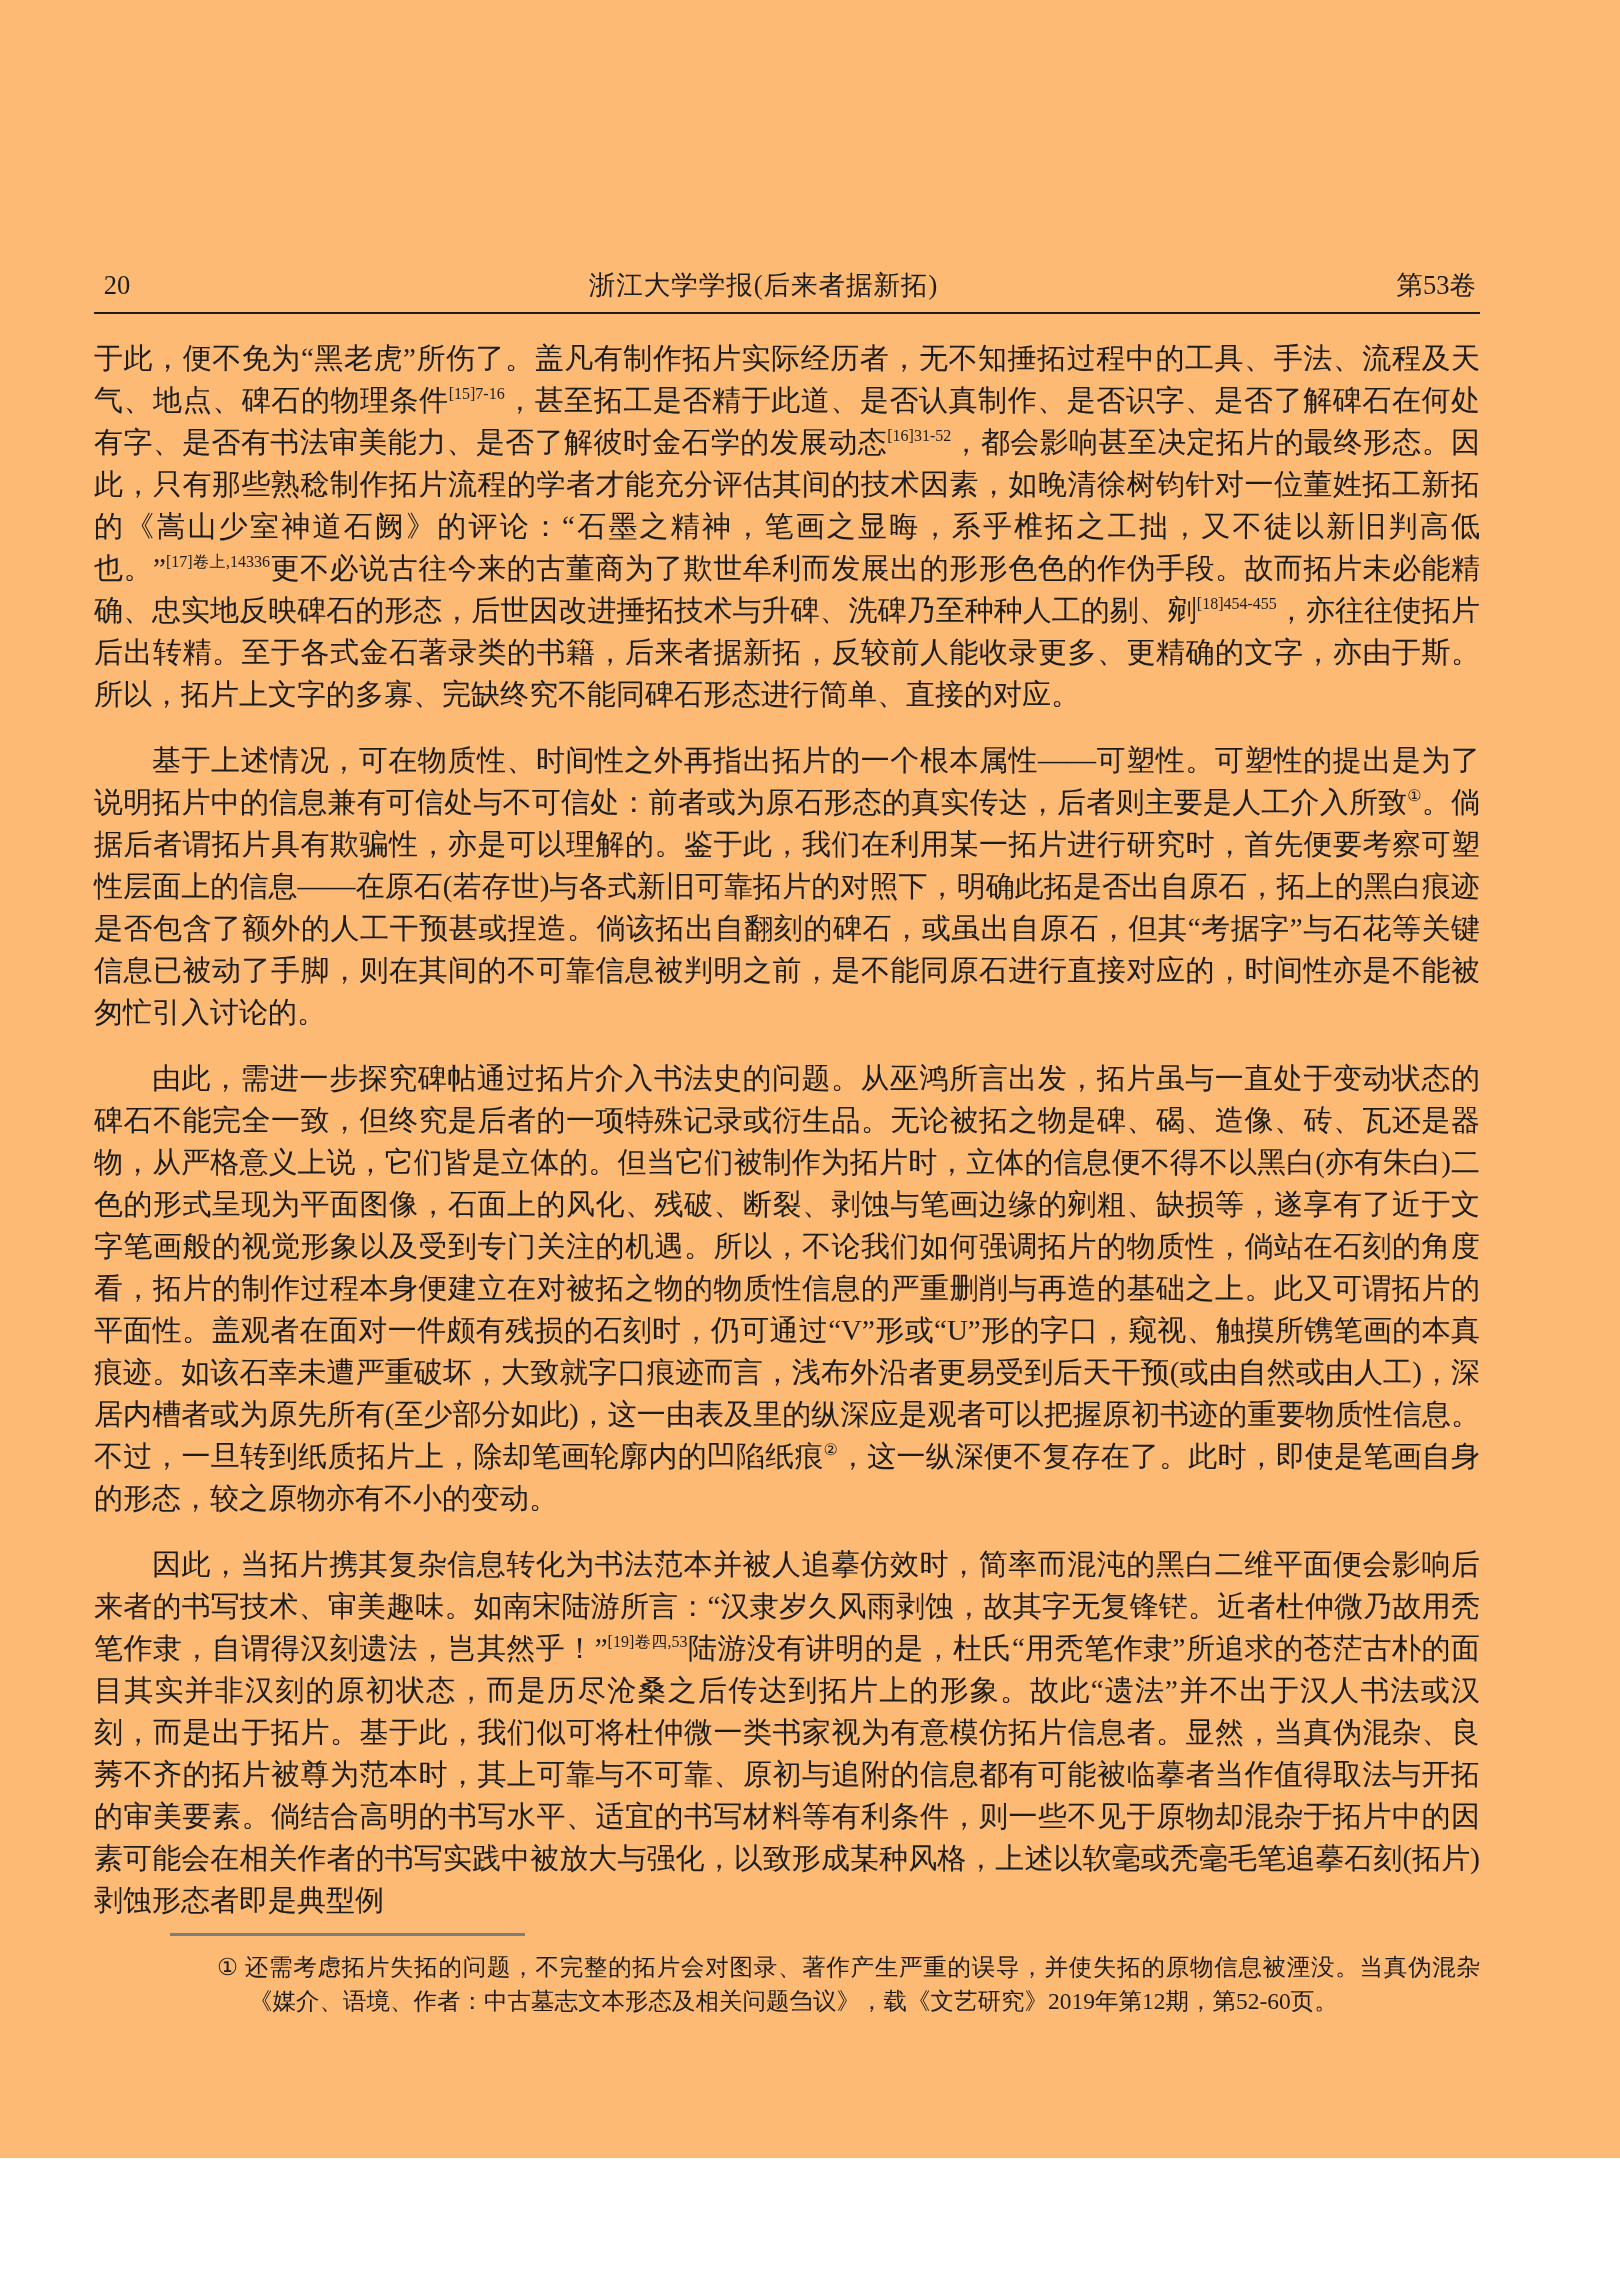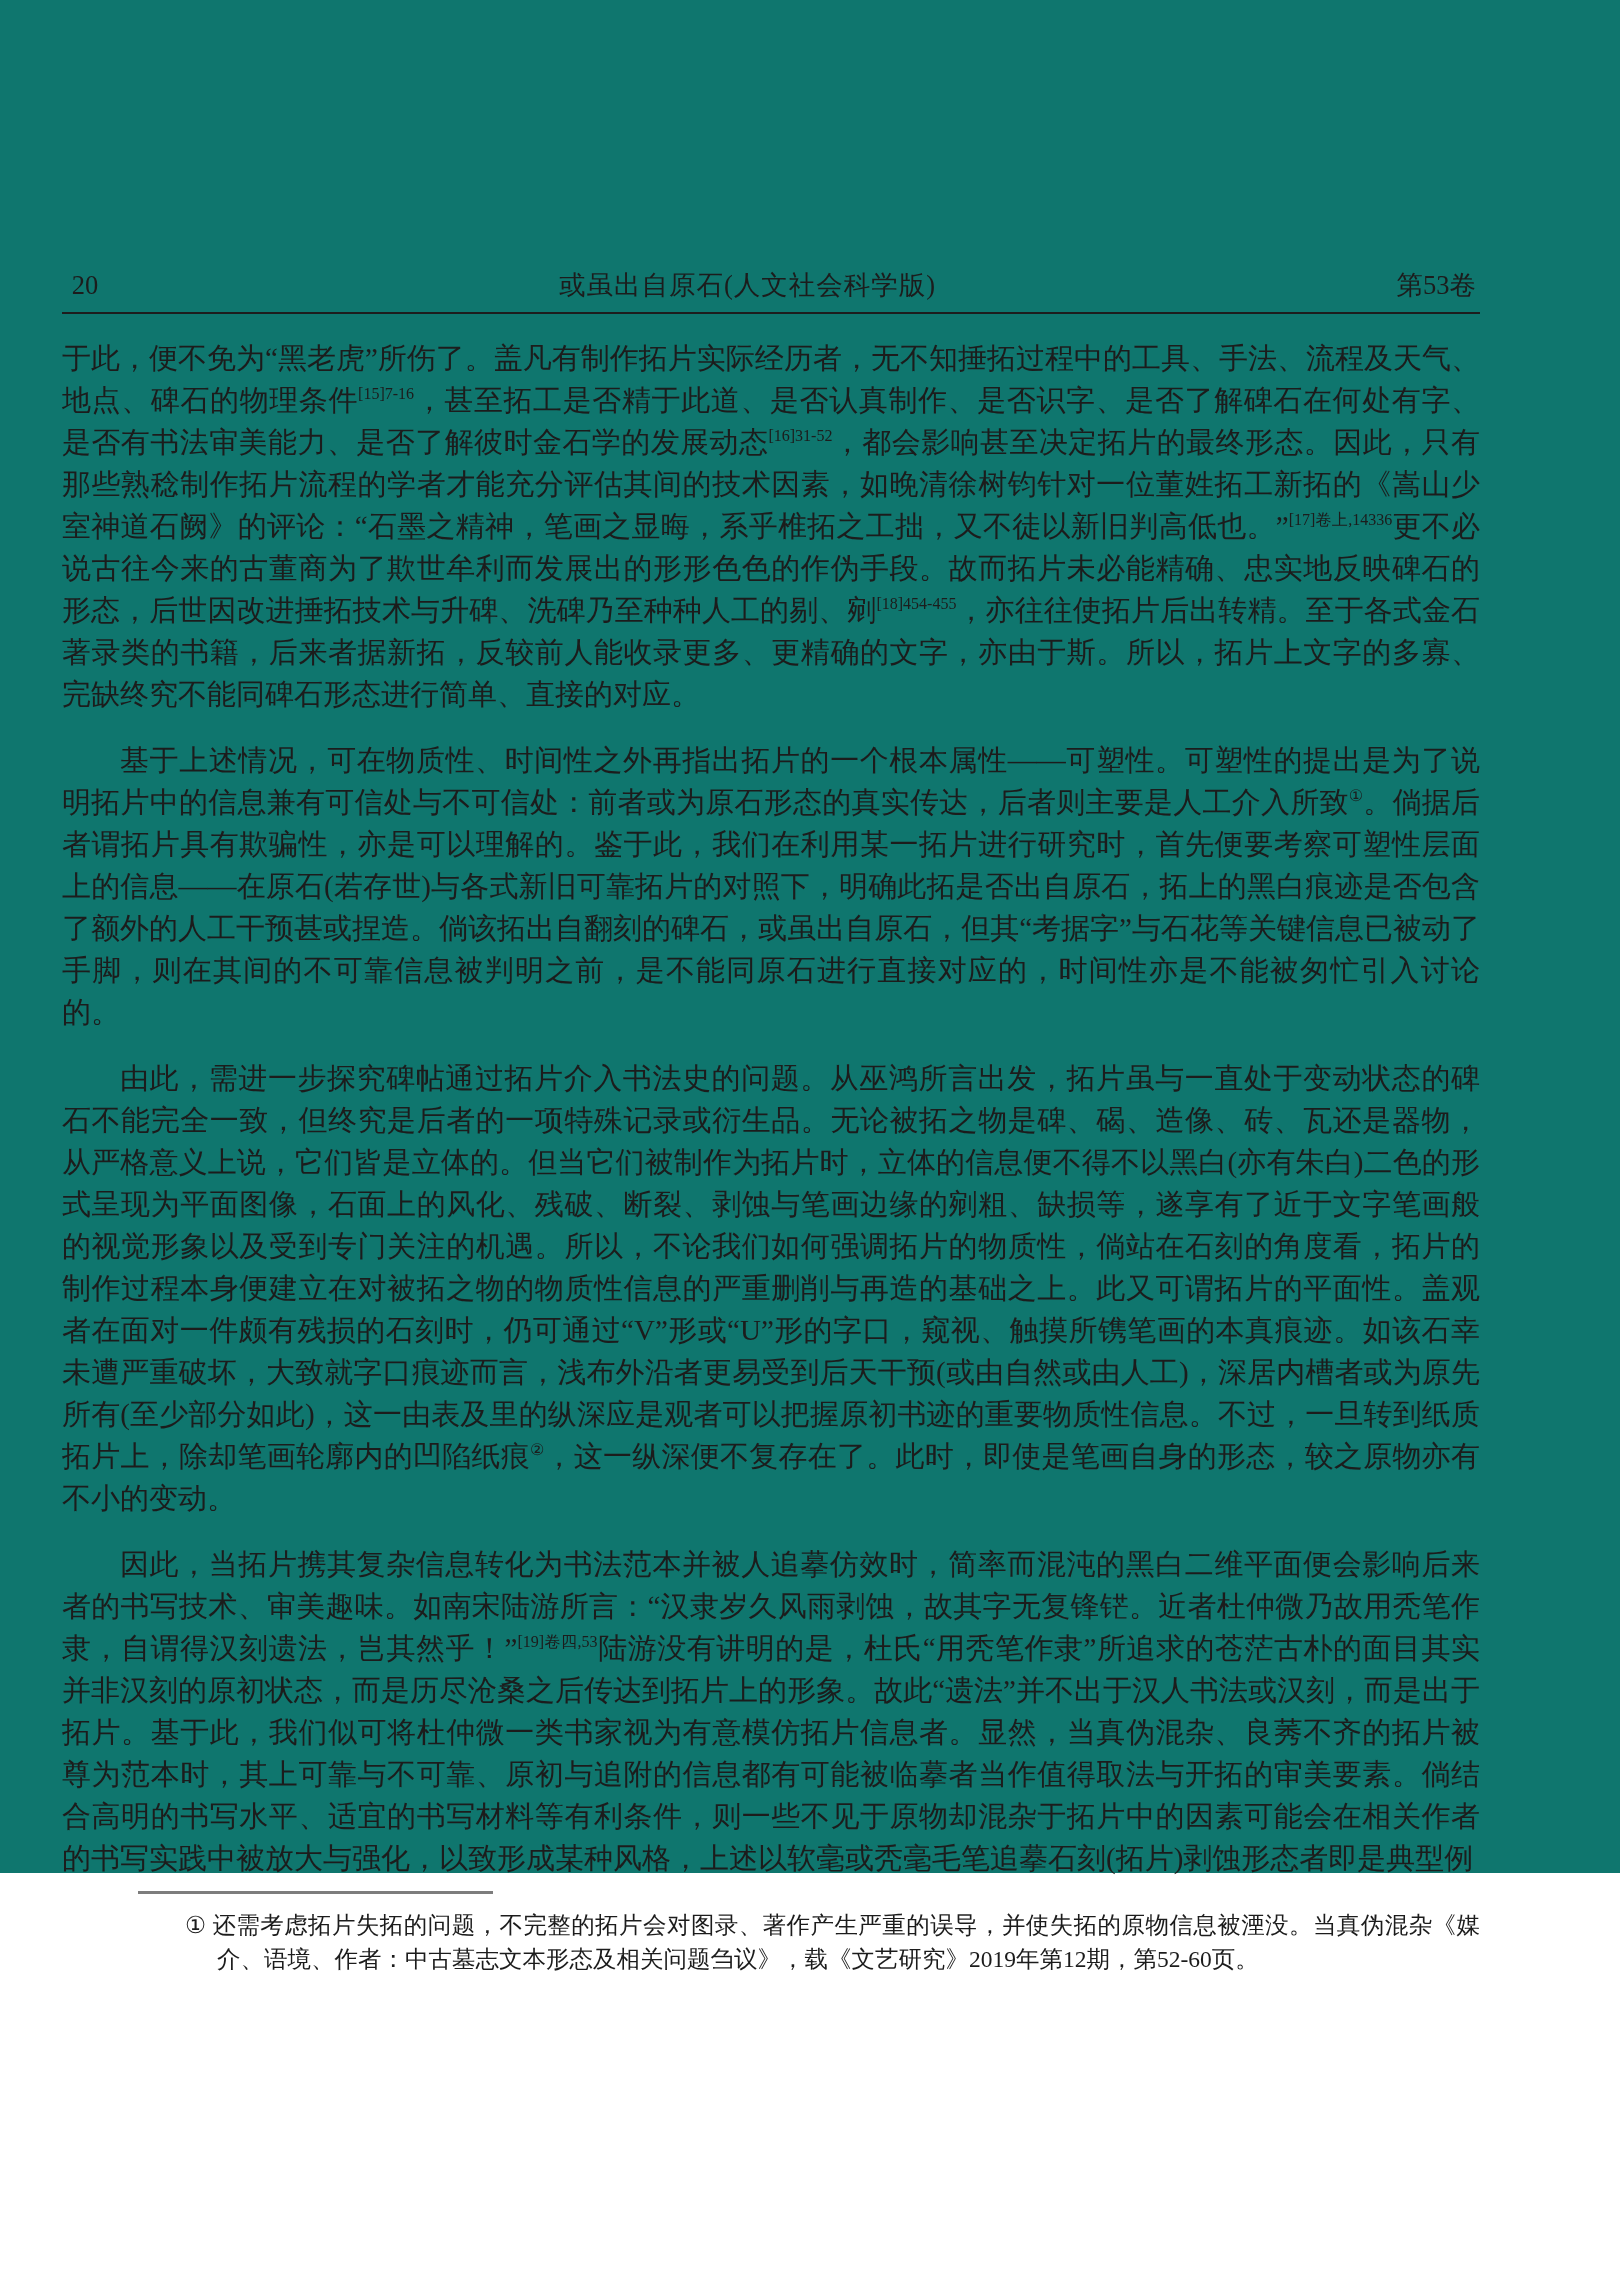--- a/index.html
+++ b/index.html
@@ -10,23 +10,23 @@
   body {
     width: 1620px;
     height: 2293px;
     font-family: "Liberation Serif", "DejaVu Serif", serif;
     color: #1c1c1c;
     overflow: hidden;
   }
   .page {
     box-sizing: border-box;
     width: 1620px;
-    height: 1873px;
-    padding: 271px 140px 0 62px;
-    background: #0f766e;
+    height: 2158px;
+    padding: 271px 140px 0 94px;
+    background: #fdba74;
   }
   .header {
     display: flex;
     justify-content: space-between;
     align-items: baseline;
     font-size: 26.5px;
     line-height: 29px;
     padding: 0 3.9px 0 9.8px;
   }
   .header .journal-title { letter-spacing: 1px; }
@@ -73,21 +73,21 @@
     text-indent: -32px;
   }
   .fn-marker { margin-right: 5.9px; }
 </style>
 </head>
 <body>
 
 <div class="page">
   <div class="header">
     <span class="page-number">20</span>
-    <span class="journal-title">或虽出自原石(人文社会科学版)</span>
+    <span class="journal-title">浙江大学学报(后来者据新拓)</span>
     <span class="volume-number">第53卷</span>
   </div>
   <div class="header-rule"></div>
 
   <div class="article" id="article">
       <p class="para no-indent">于此，便不免为“黑老虎”所伤了。盖凡有制作拓片实际经历者，无不知捶拓过程中的工具、手法、流程及天气、地点、碑石的物理条件<sup class="cite">[15]7-16</sup>，甚至拓工是否精于此道、是否认真制作、是否识字、是否了解碑石在何处有字、是否有书法审美能力、是否了解彼时金石学的发展动态<sup class="cite">[16]31-52</sup>，都会影响甚至决定拓片的最终形态。因此，只有那些熟稔制作拓片流程的学者才能充分评估其间的技术因素，如晚清徐树钧针对一位董姓拓工新拓的《嵩山少室神道石阙》的评论：“石墨之精神，笔画之显晦，系乎椎拓之工拙，又不徒以新旧判高低也。”<sup class="cite">[17]卷上,14336</sup>更不必说古往今来的古董商为了欺世牟利而发展出的形形色色的作伪手段。故而拓片未必能精确、忠实地反映碑石的形态，后世因改进捶拓技术与升碑、洗碑乃至种种人工的剔、剜<sup class="cite">[18]454-455</sup>，亦往往使拓片后出转精。至于各式金石著录类的书籍，后来者据新拓，反较前人能收录更多、更精确的文字，亦由于斯。所以，拓片上文字的多寡、完缺终究不能同碑石形态进行简单、直接的对应。</p>
       <p class="para indent">基于上述情况，可在物质性、时间性之外再指出拓片的一个根本属性——可塑性。可塑性的提出是为了说明拓片中的信息兼有可信处与不可信处：前者或为原石形态的真实传达，后者则主要是人工介入所致<sup class="cite">①</sup>。倘据后者谓拓片具有欺骗性，亦是可以理解的。鉴于此，我们在利用某一拓片进行研究时，首先便要考察可塑性层面上的信息——在原石(若存世)与各式新旧可靠拓片的对照下，明确此拓是否出自原石，拓上的黑白痕迹是否包含了额外的人工干预甚或捏造。倘该拓出自翻刻的碑石，或虽出自原石，但其“考据字”与石花等关键信息已被动了手脚，则在其间的不可靠信息被判明之前，是不能同原石进行直接对应的，时间性亦是不能被匆忙引入讨论的。</p>
       <p class="para indent">由此，需进一步探究碑帖通过拓片介入书法史的问题。从巫鸿所言出发，拓片虽与一直处于变动状态的碑石不能完全一致，但终究是后者的一项特殊记录或衍生品。无论被拓之物是碑、碣、造像、砖、瓦还是器物，从严格意义上说，它们皆是立体的。但当它们被制作为拓片时，立体的信息便不得不以黑白(亦有朱白)二色的形式呈现为平面图像，石面上的风化、残破、断裂、剥蚀与笔画边缘的剜粗、缺损等，遂享有了近于文字笔画般的视觉形象以及受到专门关注的机遇。所以，不论我们如何强调拓片的物质性，倘站在石刻的角度看，拓片的制作过程本身便建立在对被拓之物的物质性信息的严重删削与再造的基础之上。此又可谓拓片的平面性。盖观者在面对一件颇有残损的石刻时，仍可通过“V”形或“U”形的字口，窥视、触摸所镌笔画的本真痕迹。如该石幸未遭严重破坏，大致就字口痕迹而言，浅布外沿者更易受到后天干预(或由自然或由人工)，深居内槽者或为原先所有(至少部分如此)，这一由表及里的纵深应是观者可以把握原初书迹的重要物质性信息。不过，一旦转到纸质拓片上，除却笔画轮廓内的凹陷纸痕<sup class="cite">②</sup>，这一纵深便不复存在了。此时，即使是笔画自身的形态，较之原物亦有不小的变动。</p>
       <p class="para indent">因此，当拓片携其复杂信息转化为书法范本并被人追摹仿效时，简率而混沌的黑白二维平面便会影响后来者的书写技术、审美趣味。如南宋陆游所言：“汉隶岁久风雨剥蚀，故其字无复锋铓。近者杜仲微乃故用秃笔作隶，自谓得汉刻遗法，岂其然乎！”<sup class="cite">[19]卷四,53</sup>陆游没有讲明的是，杜氏“用秃笔作隶”所追求的苍茫古朴的面目其实并非汉刻的原初状态，而是历尽沧桑之后传达到拓片上的形象。故此“遗法”并不出于汉人书法或汉刻，而是出于拓片。基于此，我们似可将杜仲微一类书家视为有意模仿拓片信息者。显然，当真伪混杂、良莠不齐的拓片被尊为范本时，其上可靠与不可靠、原初与追附的信息都有可能被临摹者当作值得取法与开拓的审美要素。倘结合高明的书写水平、适宜的书写材料等有利条件，则一些不见于原物却混杂于拓片中的因素可能会在相关作者的书写实践中被放大与强化，以致形成某种风格，上述以软毫或秃毫毛笔追摹石刻(拓片)剥蚀形态者即是典型例</p>
     </div>

